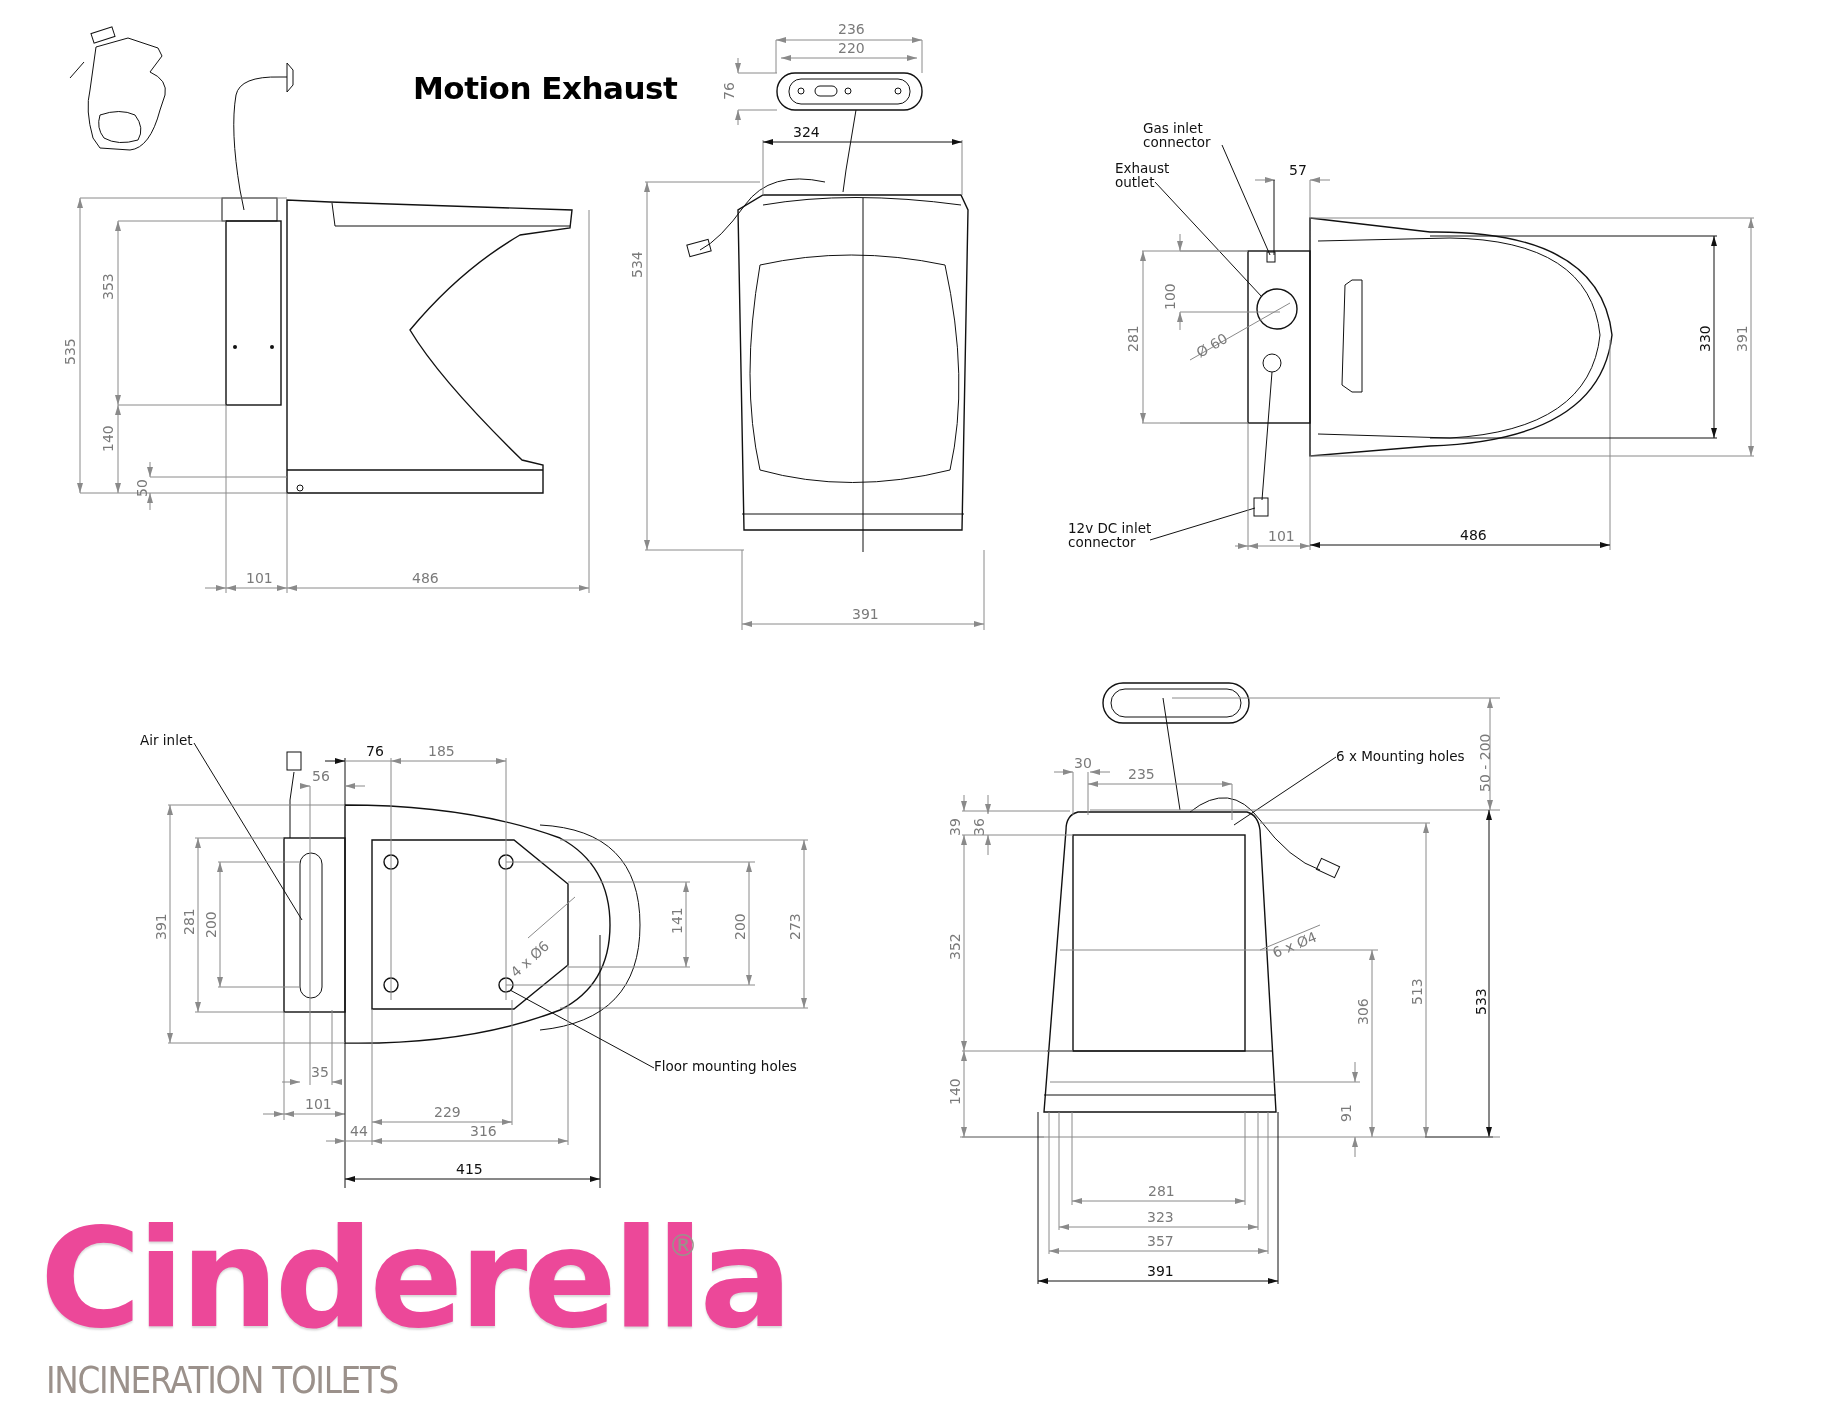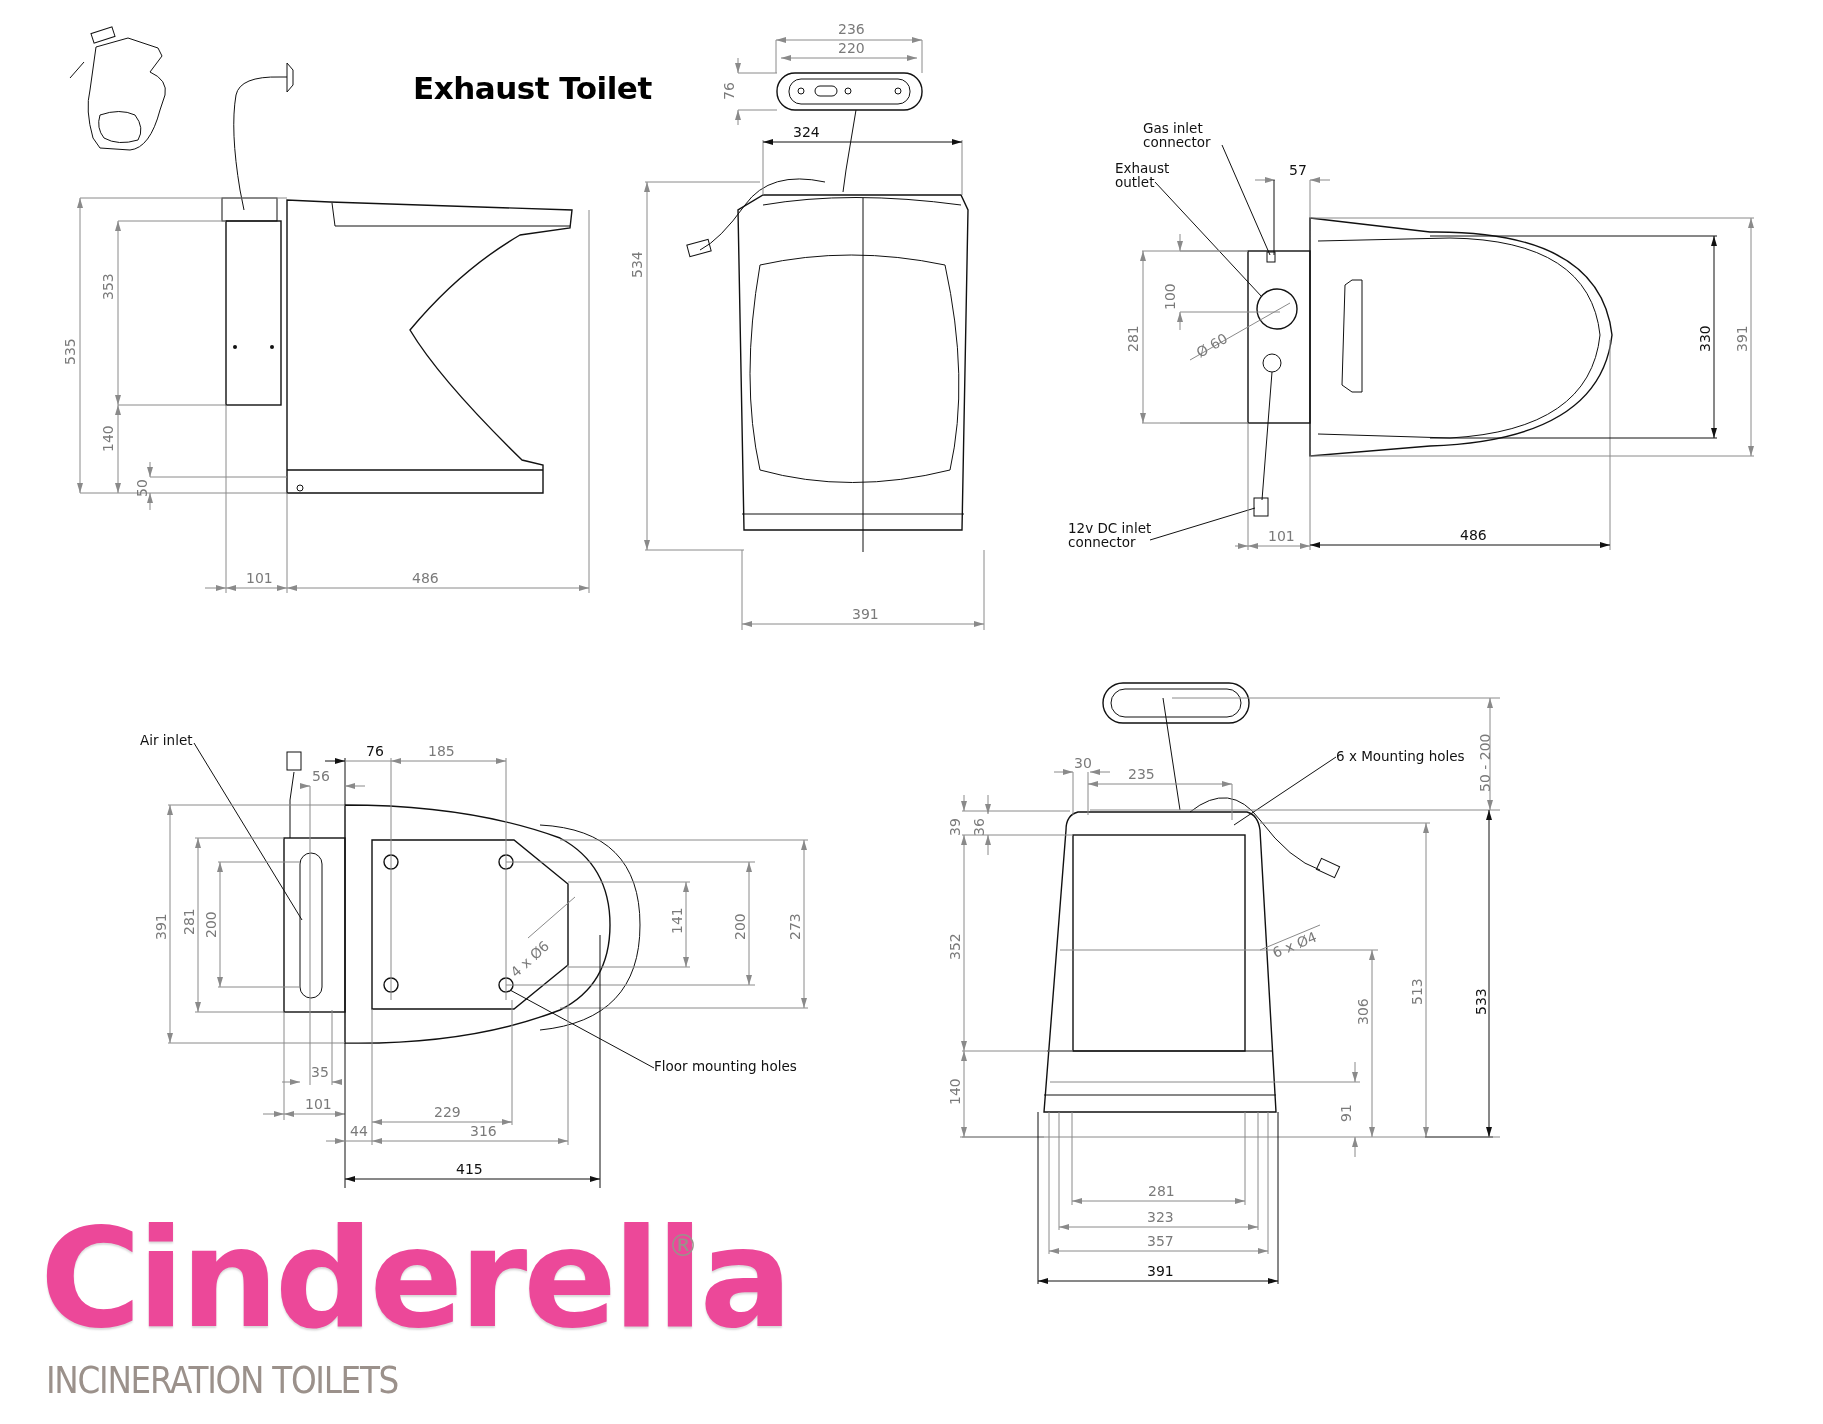--- a/index.html
+++ b/index.html
@@ -19,21 +19,21 @@
   .dim { font-family: "DejaVu Sans", sans-serif; font-size: 14px; fill: #7a7a7a; }
   .dimk { font-family: "DejaVu Sans", sans-serif; font-size: 14px; fill: #111; }
   .note { font-family: "DejaVu Sans", sans-serif; font-size: 13.5px; fill: #111; }
   .g { stroke: #8a8a8a; stroke-width: 1; fill: none; }
   .k { stroke: #111; stroke-width: 1.4; fill: none; }
   .kt { stroke: #111; stroke-width: 1; fill: none; }
 </style>
 </head>
 <body>
 
-<div class="title">Exhaust Toilet</div>
+<div class="title">Motion Exhaust</div>
 
 <svg class="drawing" width="1823" height="1424" viewBox="0 0 1823 1424" xmlns="http://www.w3.org/2000/svg">
   <defs>
     <marker id="ag" markerWidth="10" markerHeight="6" refX="10" refY="3" orient="auto-start-reverse" markerUnits="userSpaceOnUse">
       <path d="M0,0 L10,3 L0,6 z" fill="#8a8a8a"></path>
     </marker>
     <marker id="ak" markerWidth="10" markerHeight="6" refX="10" refY="3" orient="auto-start-reverse" markerUnits="userSpaceOnUse">
       <path d="M0,0 L10,3 L0,6 z" fill="#111"></path>
     </marker>
   </defs>

